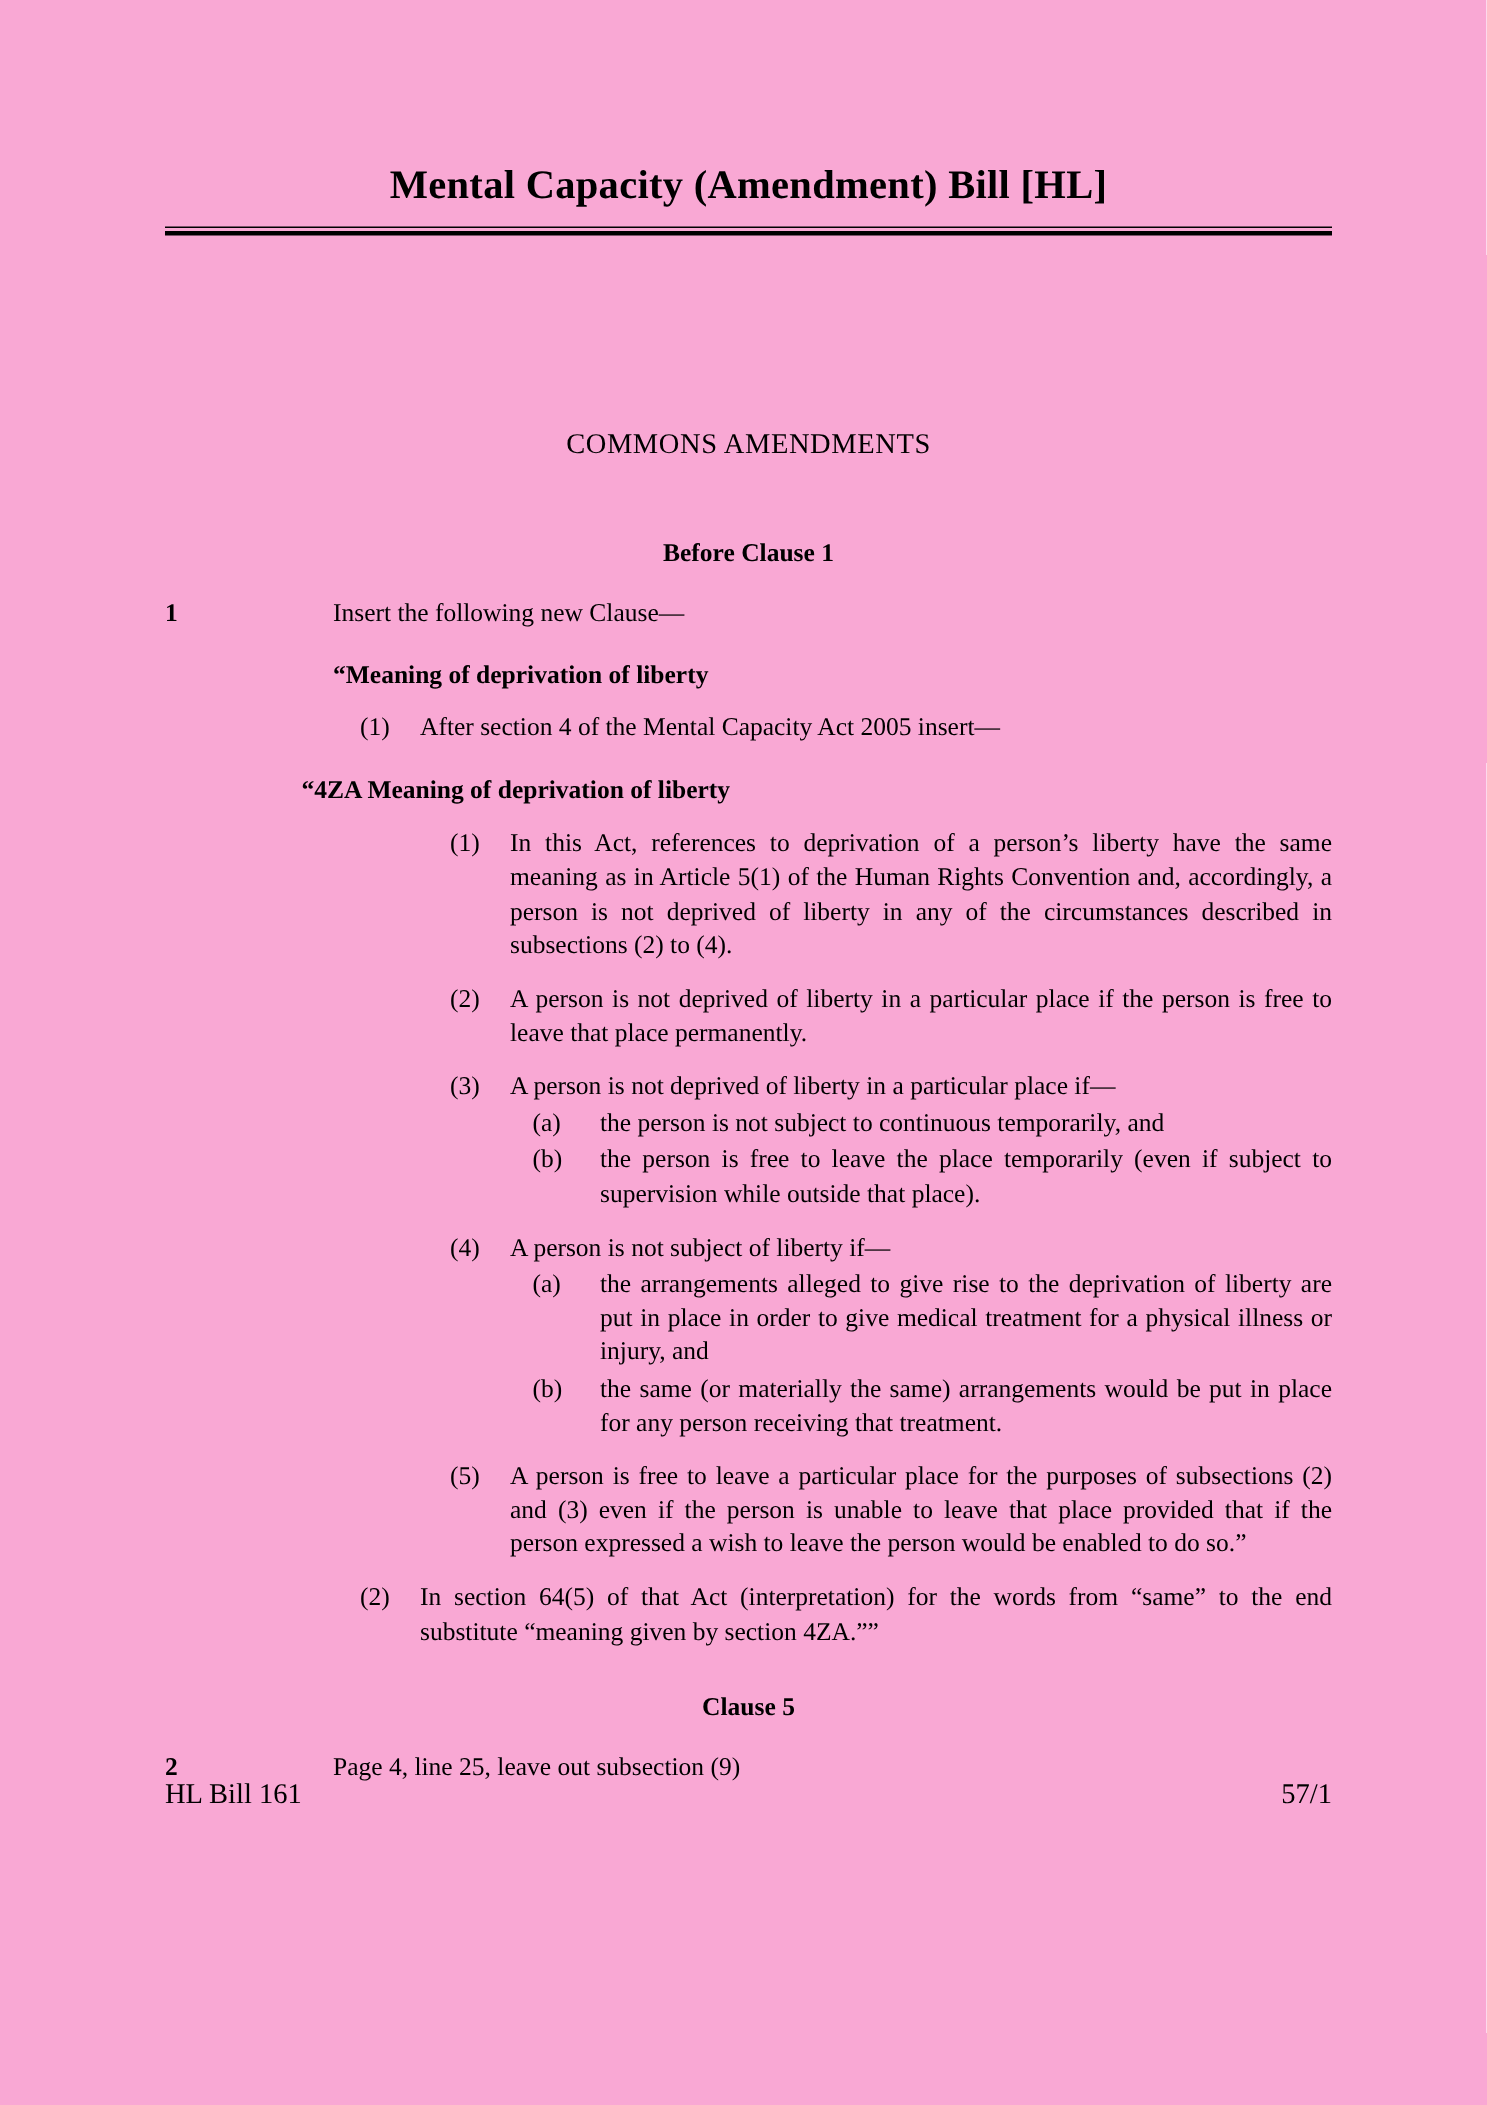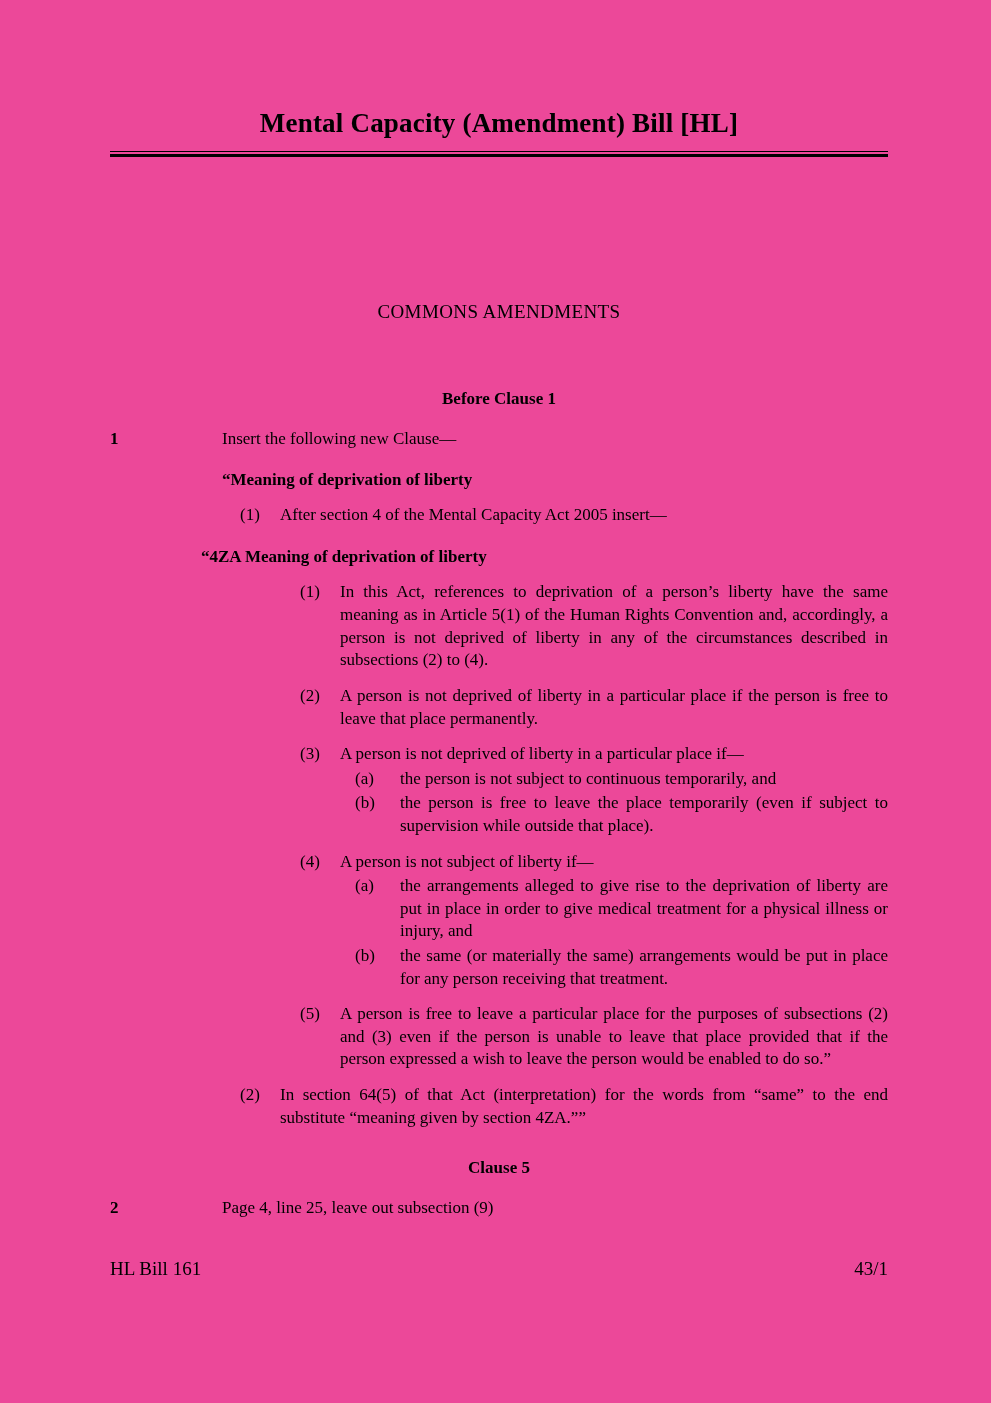--- a/index.html
+++ b/index.html
@@ -6,21 +6,21 @@
   html, body {
     margin: 0;
     padding: 0;
     background: #ffffff;
   }
   .page {
     position: relative;
     width: 991px;
     height: 1403px;
     margin: 0 auto;
-    background: #ec4899;
+    background: #f9a8d4;
     color: #000000;
     font-family: "Liberation Serif", "DejaVu Serif", serif;
     overflow: hidden;
   }
 
   
   .content {
     position: absolute;
     left: 110px;
     top: 0;
@@ -56,21 +56,21 @@
   }
 
   .title-rule { margin-top: 12px; }
 
   
   .commons-amendments {
     text-align: center;
     font-size: 19px;
     font-weight: normal;
     letter-spacing: 0.4px;
-    margin: 18px;
+    margin: 3px;
     padding-top: 126px;
   }
 
   
   .note-box {
     margin-top: 73px;
   }
   .note-text {
     text-align: center;
     font-style: italic;
@@ -158,21 +158,21 @@
     margin-top: 2px;
   }
   .sub.lvl3 > .marker { left: 0; width: 42px; }
   .sub.lvl3 > .text { margin-left: 45px; }
 
   
   .footer {
     position: absolute;
     left: 110px;
     width: 778px;
-    top: 1258px;
+    top: 1186px;
     display: flex;
     justify-content: space-between;
     align-items: flex-end;
     font-size: 19px;
   }
   .footer .bill-no { text-align: left; }
   .footer .page-no { text-align: right; }
 </style>
 </head>
 <body>
@@ -262,15 +262,15 @@
       <div class="amd-num">2</div>
       <div class="amd-body">
         <p class="lead-line">Page 4, line 25, leave out subsection (9)</p>
       </div>
     </div>
 
   </div>
 
   <div class="footer">
     <div class="bill-no">HL Bill 161</div>
-    <div class="page-no">43/1</div>
+    <div class="page-no">57/1</div>
   </div>
 </div>
 
 </body></html>

